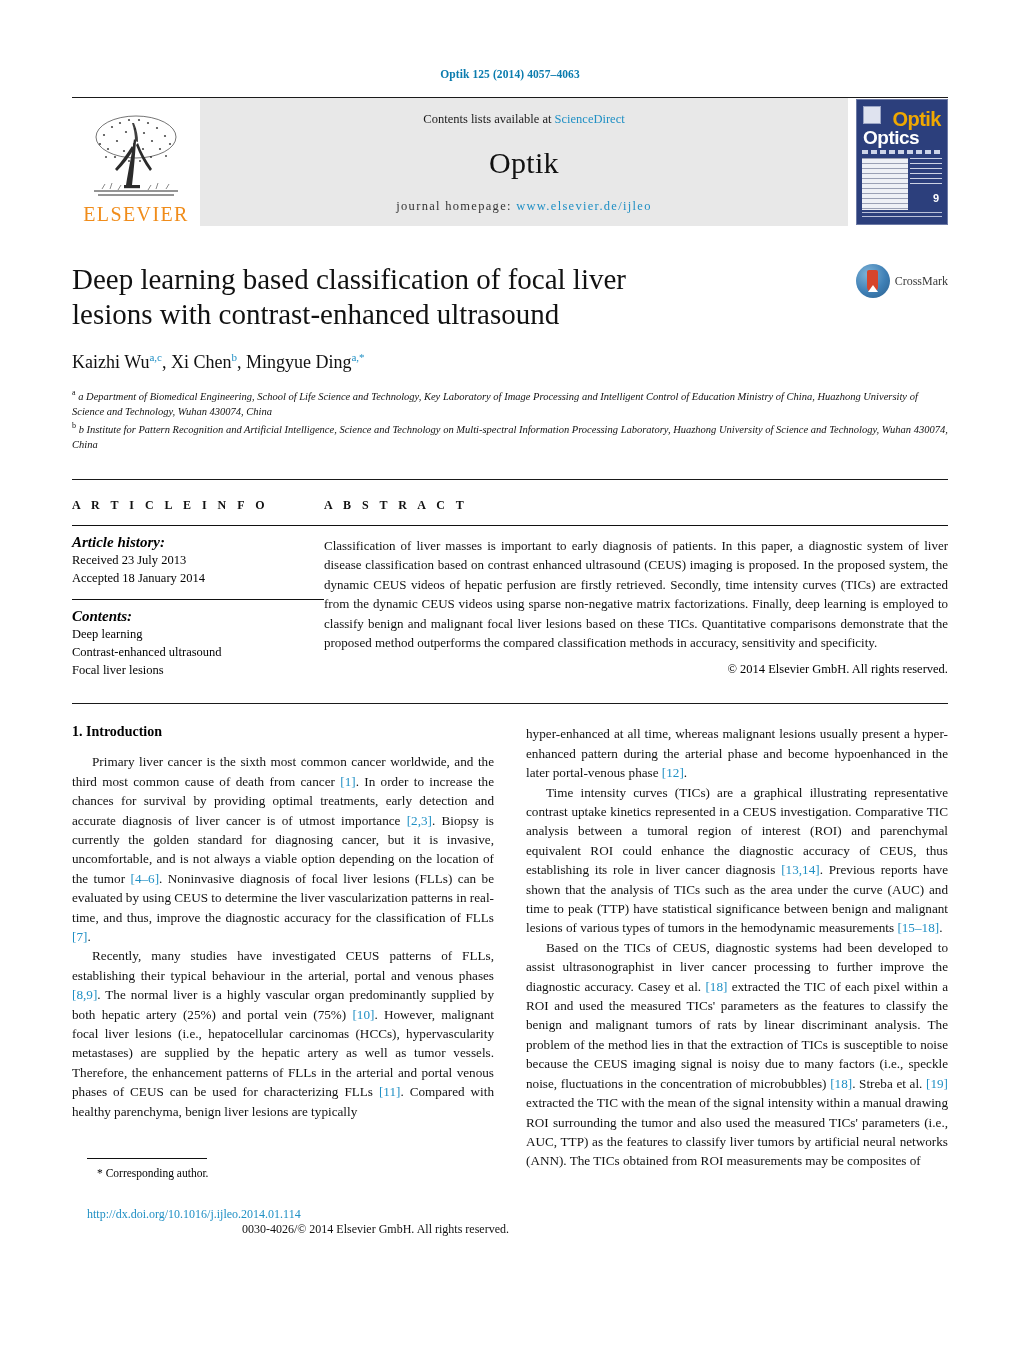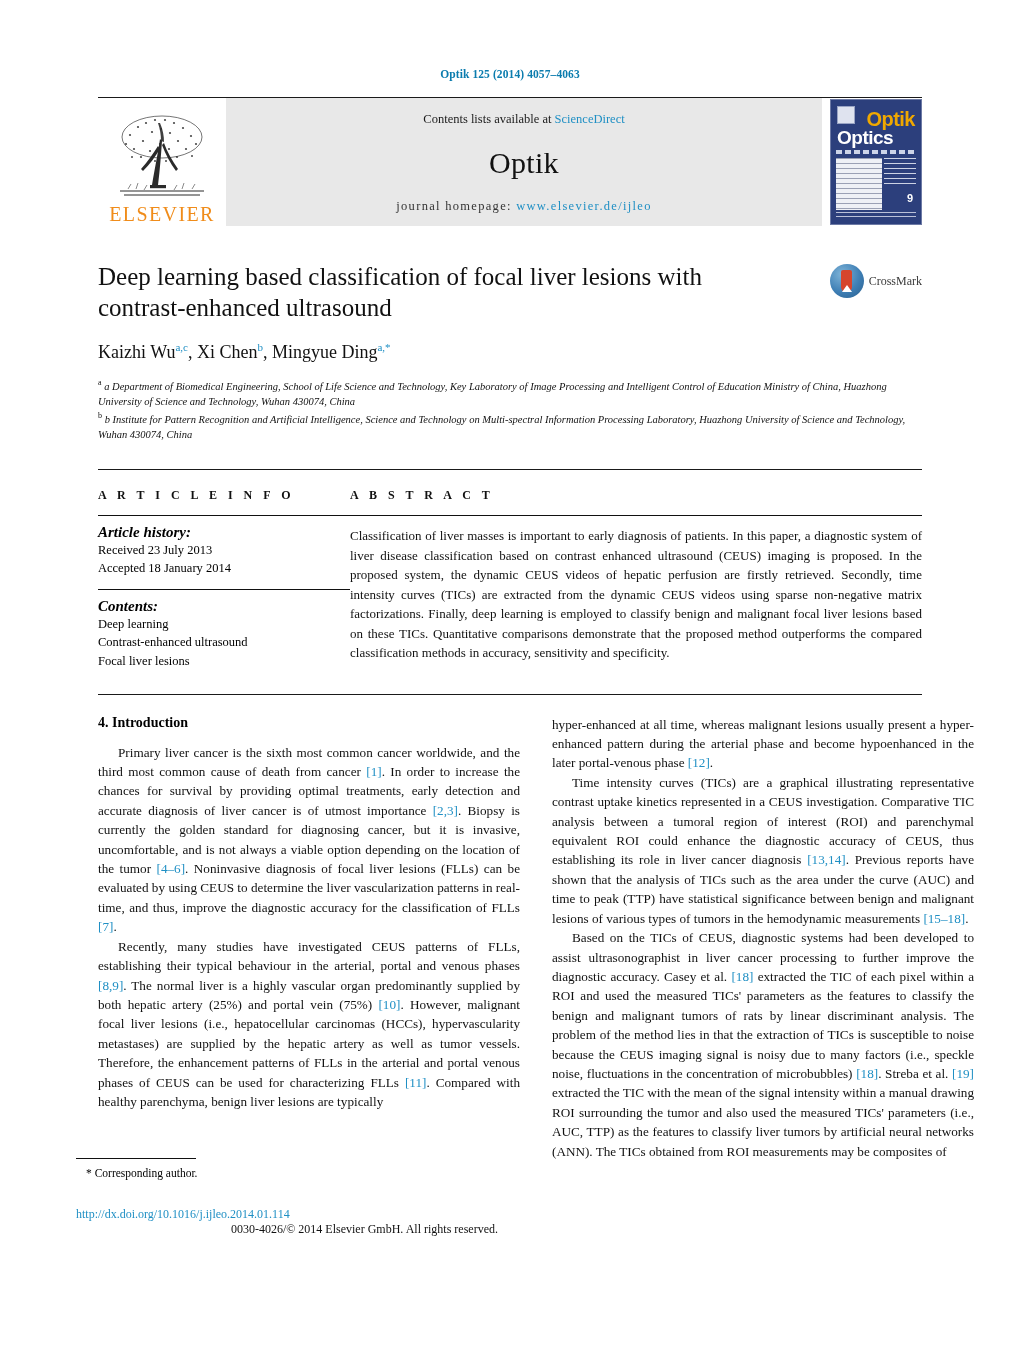--- a/index.html
+++ b/index.html
@@ -13,21 +13,21 @@
     font-family: "Liberation Serif", serif;
     color: #000000;
     position: relative;
     overflow: hidden;
   }
   .page {
     width: 1020px;
     height: 1351px;
     position: relative;
     box-sizing: border-box;
-    padding: 0 98px;
+    padding: 0 72px;
   }
 
   
   .running-head {
     text-align: center;
     font-size: 11.5px;
     color: #0b7cae;
     padding-top: 68px;
     letter-spacing: 0.1px;
     font-family: "Liberation Serif", serif;
@@ -150,21 +150,21 @@
   }
 
   
   .title-area {
     margin-top: 36px;
     display: flex;
     align-items: flex-start;
   }
   .title-main { flex: 1 1 auto; padding-right: 16px; }
   .paper-title {
-    font-size: 25px;
+    font-size: 29px;
     line-height: 1.22;
     font-family: "Liberation Serif", serif;
     color: #111;
     margin: 0;
     font-weight: normal;
     max-width: 640px;
   }
   .authors {
     margin-top: 18px;
     font-size: 18px;
@@ -268,21 +268,21 @@
     margin: 0;
     font-family: "Liberation Serif", serif;
     color: #111;
   }
   .para + .para { margin-top: 0; }
   .ref { color: #1f8fc4; }
 
   
   .footnote {
     position: absolute;
-    left: 76px;
+    left: 87px;
     top: 1158px;
     width: 422px;
   }
   .fn-rule { width: 120px; border-top: 1.1px solid #111; margin-bottom: 6px; }
   .fn-line { font-size: 11.5px; line-height: 1.5; }
   .fn-line .ital { font-style: italic; }
   .fn-mail { color: #1f8fc4; }
   .doi-block { margin-top: 22px; }
   .doi-link { font-size: 12px; color: #1f8fc4; }
   .issn-line { font-size: 12px; color: #111; text-align: right; }
@@ -396,27 +396,28 @@
       <div class="info-head">Contents:</div>
       <div class="info-line">Deep learning</div>
       <div class="info-line">Contrast-enhanced ultrasound</div>
       <div class="info-line">Focal liver lesions</div>
     </div>
 
     <div class="col-abstract">
       <div class="sec-label">A B S T R A C T</div>
       <hr class="hr-thin-ab">
       <div class="abstract-text">Classification of liver masses is important to early diagnosis of patients. In this paper, a diagnostic system of liver disease classification based on contrast enhanced ultrasound (CEUS) imaging is proposed. In the proposed system, the dynamic CEUS videos of hepatic perfusion are firstly retrieved. Secondly, time intensity curves (TICs) are extracted from the dynamic CEUS videos using sparse non-negative matrix factorizations. Finally, deep learning is employed to classify benign and malignant focal liver lesions based on these TICs. Quantitative comparisons demonstrate that the proposed method outperforms the compared classification methods in accuracy, sensitivity and specificity.</div>
+      <div class="copyright">© 2014 Elsevier GmbH. All rights reserved.</div>
     </div>
   </div>
 
   <div class="body-area">
 
     <div class="bcol">
-      <h2 class="sec-heading">4.  Introduction</h2>
+      <h2 class="sec-heading">1.  Introduction</h2>
       <p class="para">Primary liver cancer is the sixth most common cancer worldwide, and the third most common cause of death from cancer <span class="ref">[1]</span>. In order to increase the chances for survival by providing optimal treatments, early detection and accurate diagnosis of liver cancer is of utmost importance <span class="ref">[2,3]</span>. Biopsy is currently the golden standard for diagnosing cancer, but it is invasive, uncomfortable, and is not always a viable option depending on the location of the tumor <span class="ref">[4–6]</span>. Noninvasive diagnosis of focal liver lesions (FLLs) can be evaluated by using CEUS to determine the liver vascularization patterns in real-time, and thus, improve the diagnostic accuracy for the classification of FLLs <span class="ref">[7]</span>.</p>
       <p class="para">Recently, many studies have investigated CEUS patterns of FLLs, establishing their typical behaviour in the arterial, portal and venous phases <span class="ref">[8,9]</span>. The normal liver is a highly vascular organ predominantly supplied by both hepatic artery (25%) and portal vein (75%) <span class="ref">[10]</span>. However, malignant focal liver lesions (i.e., hepatocellular carcinomas (HCCs), hypervascularity metastases) are supplied by the hepatic artery as well as tumor vessels. Therefore, the enhancement patterns of FLLs in the arterial and portal venous phases of CEUS can be used for characterizing FLLs <span class="ref">[11]</span>. Compared with healthy parenchyma, benign liver lesions are typically</p>
     </div>
 
     <div class="bcol">
       <p class="para" style="text-indent:0">hyper-enhanced at all time, whereas malignant lesions usually present a hyper-enhanced pattern during the arterial phase and become hypoenhanced in the later portal-venous phase <span class="ref">[12]</span>.</p>
       <p class="para">Time intensity curves (TICs) are a graphical illustrating representative contrast uptake kinetics represented in a CEUS investigation. Comparative TIC analysis between a tumoral region of interest (ROI) and parenchymal equivalent ROI could enhance the diagnostic accuracy of CEUS, thus establishing its role in liver cancer diagnosis <span class="ref">[13,14]</span>. Previous reports have shown that the analysis of TICs such as the area under the curve (AUC) and time to peak (TTP) have statistical significance between benign and malignant lesions of various types of tumors in the hemodynamic measurements <span class="ref">[15–18]</span>.</p>
       <p class="para">Based on the TICs of CEUS, diagnostic systems had been developed to assist ultrasonographist in liver cancer processing to further improve the diagnostic accuracy. Casey et al. <span class="ref">[18]</span> extracted the TIC of each pixel within a ROI and used the measured TICs' parameters as the features to classify the benign and malignant tumors of rats by linear discriminant analysis. The problem of the method lies in that the extraction of TICs is susceptible to noise because the CEUS imaging signal is noisy due to many factors (i.e., speckle noise, fluctuations in the concentration of microbubbles) <span class="ref">[18]</span>. Streba et al. <span class="ref">[19]</span> extracted the TIC with the mean of the signal intensity within a manual drawing ROI surrounding the tumor and also used the measured TICs' parameters (i.e., AUC, TTP) as the features to classify liver tumors by artificial neural networks (ANN). The TICs obtained from ROI measurements may be composites of</p>
     </div>
   </div>

